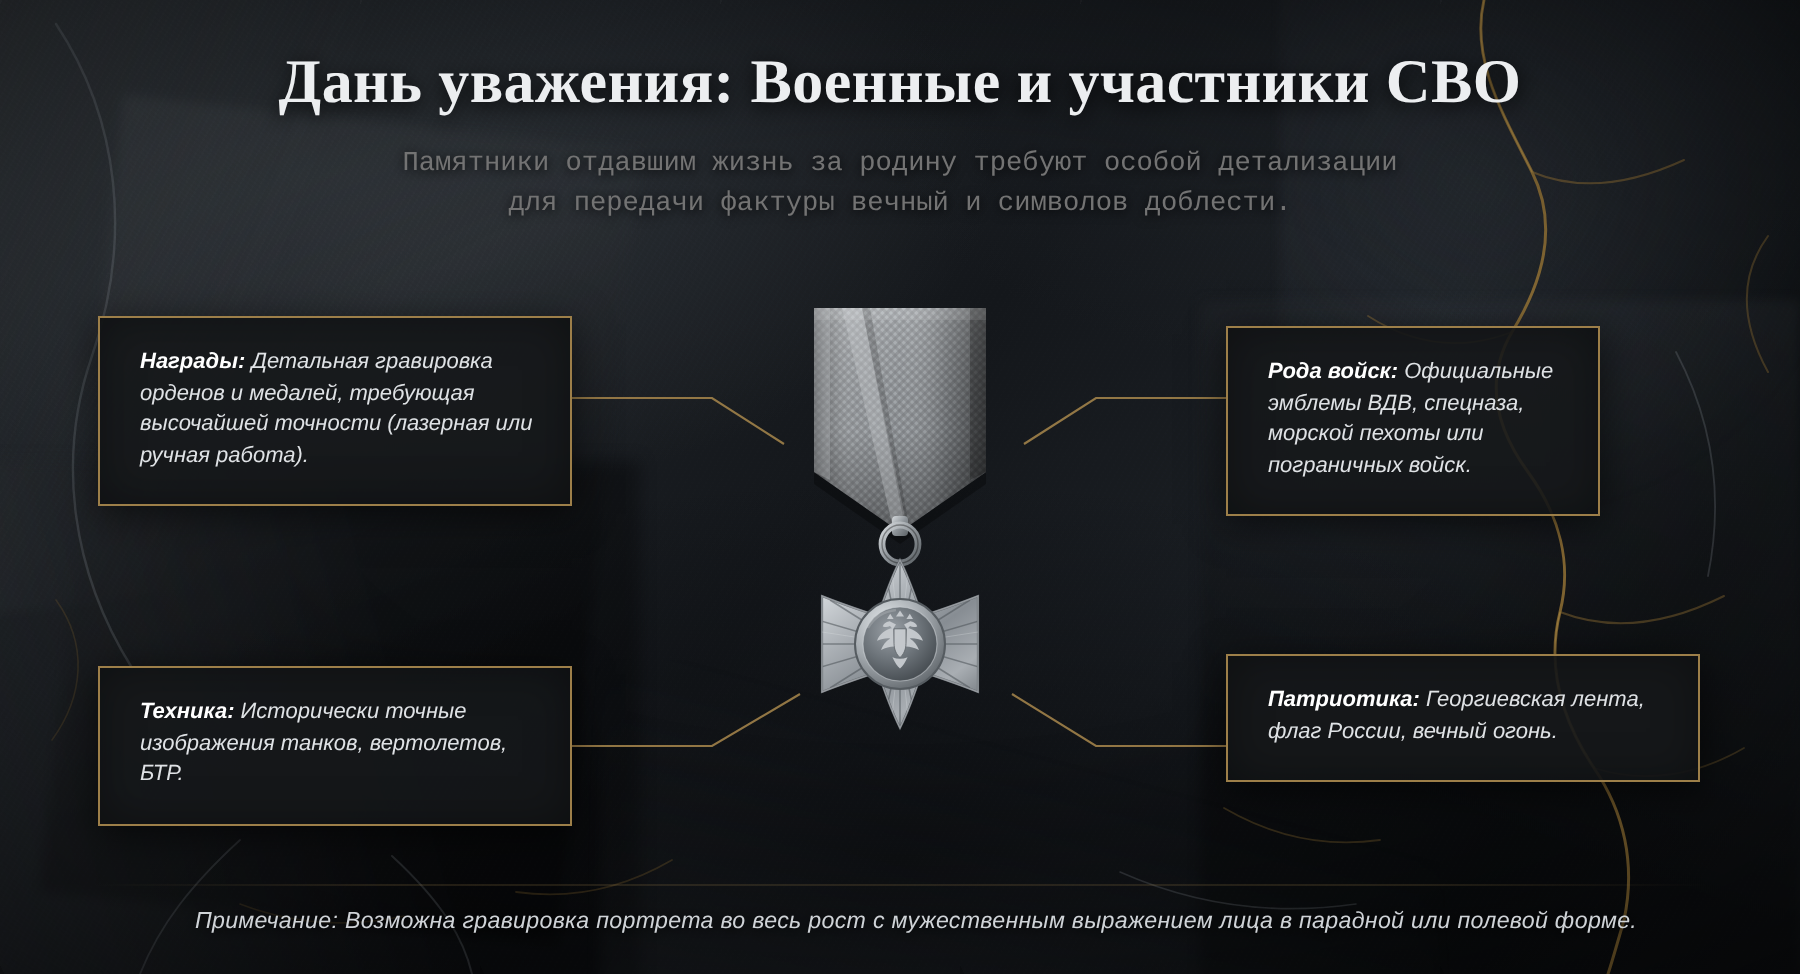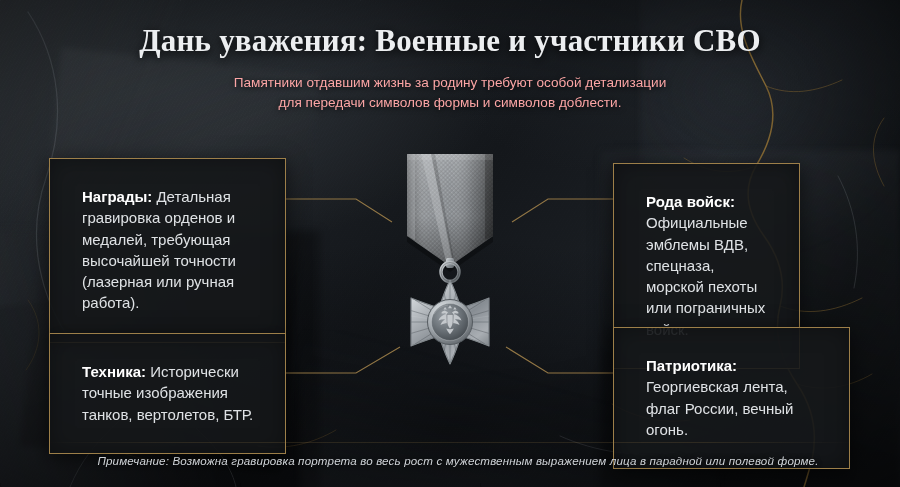--- a/index.html
+++ b/index.html
@@ -71,37 +71,39 @@
   .title{
     font-family:"Liberation Serif","DejaVu Serif",serif;
     font-size:31px;line-height:1.12;
     color:#eceef0;letter-spacing:.2px;
     text-shadow:0 2px 10px rgba(0,0,0,.85);
     margin:0;
   }
   .subtitle{
     margin:14px auto 0;max-width:620px;
     font-size:13.6px;line-height:1.52;
-    color:#fca5a5;
+    color:#737373;
     text-shadow:0 1px 6px rgba(0,0,0,.9);
+    font-family:Liberation Mono, monospace;
   }
 
   
   .callout{
     position:absolute;
     box-sizing:border-box;
     border:1px solid #9d7f49;
     background:rgba(22,24,27,0.90);
     box-shadow:0 4px 18px rgba(0,0,0,.55), inset 0 0 22px rgba(0,0,0,.35);
     padding:11px 14px 12px 16px;
   }
   .callout p{
-    margin:16px;
-    font-size:15px;line-height:1.42;
+    margin:4px;
+    font-size:11px;line-height:1.42;
     color:#dfe2e5;
+    font-style:italic;
   }
   .callout b{color:#ffffff;font-weight:bold;}
 
   #box-tl{left:49px;  top:158px; width:237px;}
   #box-bl{left:49px;  top:333px; width:237px;}
   #box-tr{left:613px; top:163px; width:187px;}
   #box-br{left:613px; top:327px; width:237px;}
 
   
   .connectors{position:absolute;inset:0;pointer-events:none;}
@@ -168,21 +170,21 @@
       </g>
     </svg>
   </div>
 
   <div class="vignette"></div>
 
   <div class="header">
     <h1 class="title">Дань уважения: Военные и участники СВО</h1>
     <div class="subtitle">
       <div>Памятники отдавшим жизнь за родину требуют особой детализации</div>
-      <div>для передачи символов формы и символов доблести.</div>
+      <div>для передачи фактуры вечный и символов доблести.</div>
     </div>
   </div>
 
   <div class="connectors">
     <svg viewBox="0 0 900 487" xmlns="http://www.w3.org/2000/svg">
       <g fill="none" stroke="#9d7f49" stroke-width="1.1" opacity="0.92">
 
         <path d="M286 199 L356 199 L392 222"></path>
 
         <path d="M286 373 L356 373 L400 347"></path>

